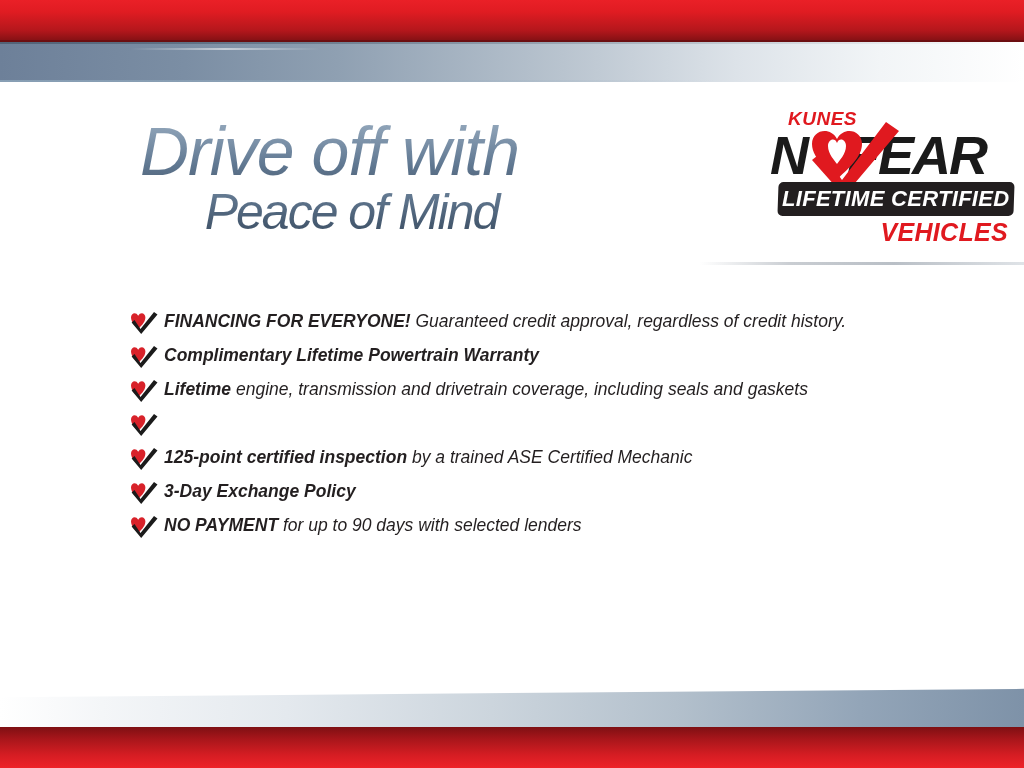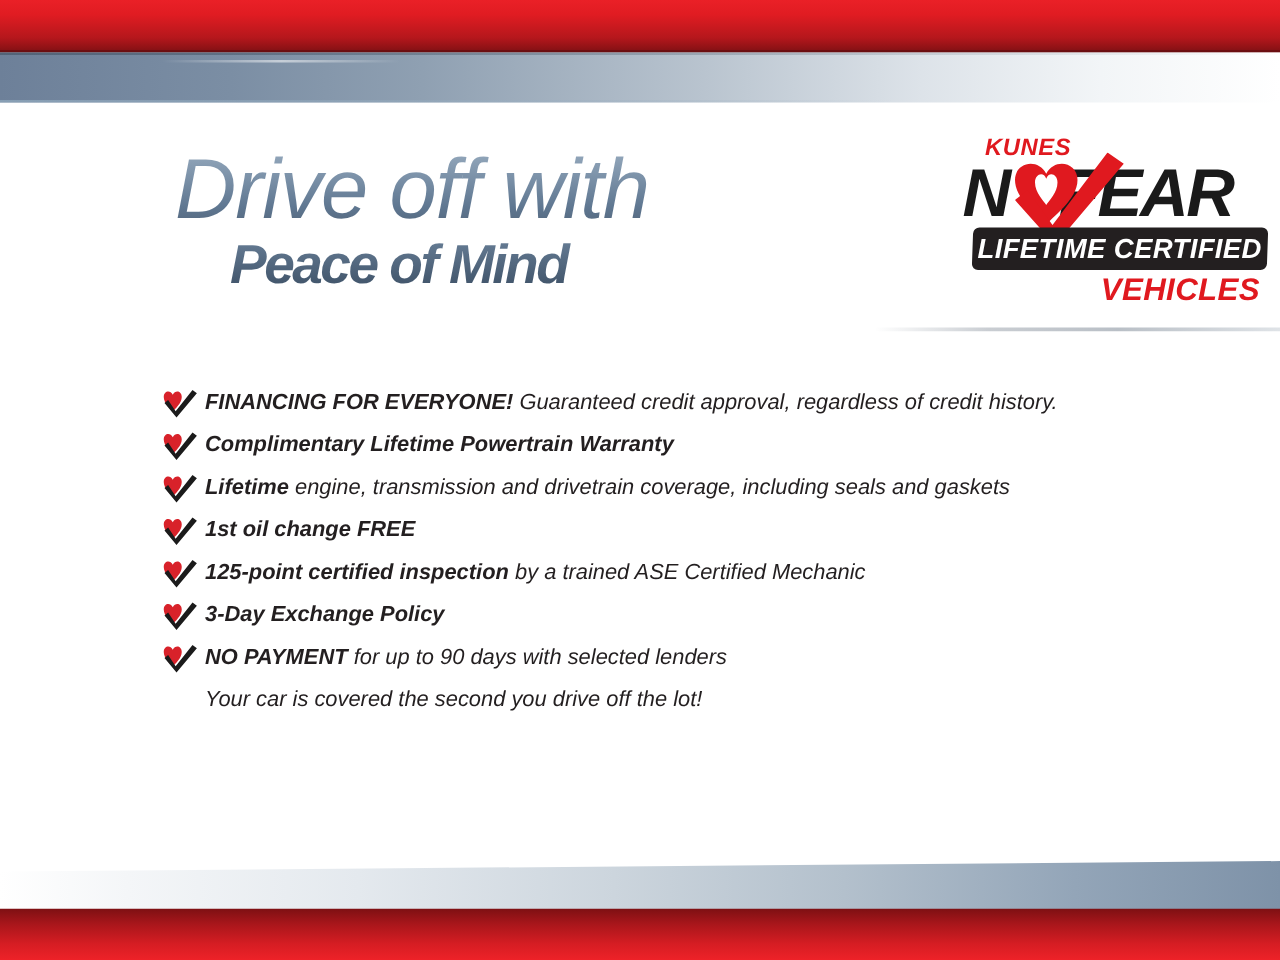--- a/index.html
+++ b/index.html
@@ -59,26 +59,27 @@
   .line1{
     font-size:68px; font-weight:400; font-style:italic; letter-spacing:-1px;
     line-height:58px;
     background:linear-gradient(to bottom,#93a7bb 0%,#7b91a8 35%,#5f7791 75%,#55697f 100%);
     -webkit-background-clip:text; background-clip:text; color:transparent;
     -webkit-text-fill-color:transparent;
     text-shadow:none;
     white-space:nowrap;
   }
   .line2{
-    font-size:44px; font-weight:bold; font-style:italic; letter-spacing:-2px;
+    font-size:50px; font-weight:normal; font-style:italic; letter-spacing:-2px;
     line-height:72px; margin-top:-4px; margin-left:44px;
     background:linear-gradient(to bottom,#7e93a8 0%,#60768e 30%,#45596f 68%,#3a4c60 100%);
     -webkit-background-clip:text; background-clip:text; color:transparent;
     -webkit-text-fill-color:transparent;
     white-space:nowrap;
+    text-align:center;
   }
   .headline-divider{
     position:absolute; left:700px; top:262px; width:324px; height:3px;
     background:linear-gradient(to right,rgba(255,255,255,0),#c9cdd2 28%,#b9bfc6 60%,#dfe3e7 100%);
   }
 
   
   #logo{ position:absolute; left:770px; top:108px; width:244px; height:140px; }
   .kunes{
     position:absolute; left:18px; top:0;
@@ -191,21 +192,20 @@
         </svg>
         <div class="benefit-text"><span class="b">Lifetime</span><span> engine, transmission and drivetrain coverage, including seals and gaskets</span></div>
       </div>
     </div>
     <div>
       <div class="benefit-row">
         <svg class="check-icon" viewBox="0 0 28 24">
           <path d="M1 6.5 C1 2, 6 0.5, 8.2 4.8 C10.4 0.5, 15.4 2, 15.4 6.5 C15.4 11.5, 10 16, 8.2 18 C6.4 16, 1 11.5, 1 6.5 Z" fill="#d8222a"></path>
           <path d="M4.5 9 L10.5 18 L24 1 L27.5 3.6 L11.2 23 L1.6 11.4 Z" fill="#1b1b1b"></path>
         </svg>
-        <div class="benefit-text"><span class="b">1st oil change FREE</span></div>
       </div>
     </div>
     <div>
       <div class="benefit-row">
         <svg class="check-icon" viewBox="0 0 28 24">
           <path d="M1 6.5 C1 2, 6 0.5, 8.2 4.8 C10.4 0.5, 15.4 2, 15.4 6.5 C15.4 11.5, 10 16, 8.2 18 C6.4 16, 1 11.5, 1 6.5 Z" fill="#d8222a"></path>
           <path d="M4.5 9 L10.5 18 L24 1 L27.5 3.6 L11.2 23 L1.6 11.4 Z" fill="#1b1b1b"></path>
         </svg>
         <div class="benefit-text"><span class="b">125-point certified inspection</span><span> by a trained ASE Certified Mechanic</span></div>
       </div>
@@ -222,20 +222,19 @@
     <div>
       <div class="benefit-row">
         <svg class="check-icon" viewBox="0 0 28 24">
           <path d="M1 6.5 C1 2, 6 0.5, 8.2 4.8 C10.4 0.5, 15.4 2, 15.4 6.5 C15.4 11.5, 10 16, 8.2 18 C6.4 16, 1 11.5, 1 6.5 Z" fill="#d8222a"></path>
           <path d="M4.5 9 L10.5 18 L24 1 L27.5 3.6 L11.2 23 L1.6 11.4 Z" fill="#1b1b1b"></path>
         </svg>
         <div class="benefit-text"><span class="b">NO PAYMENT</span><span> for up to 90 days with selected lenders</span></div>
       </div>
     </div>
     <div>
-      <div class="benefit-sub">Your car is covered the second you drive off the lot!</div>
     </div>
   </div>
 
 <div id="bottom-banner">
   <div class="gray-bar-bottom"></div>
   <div class="red-bar-bottom"></div>
 </div>
 
 </body></html>

